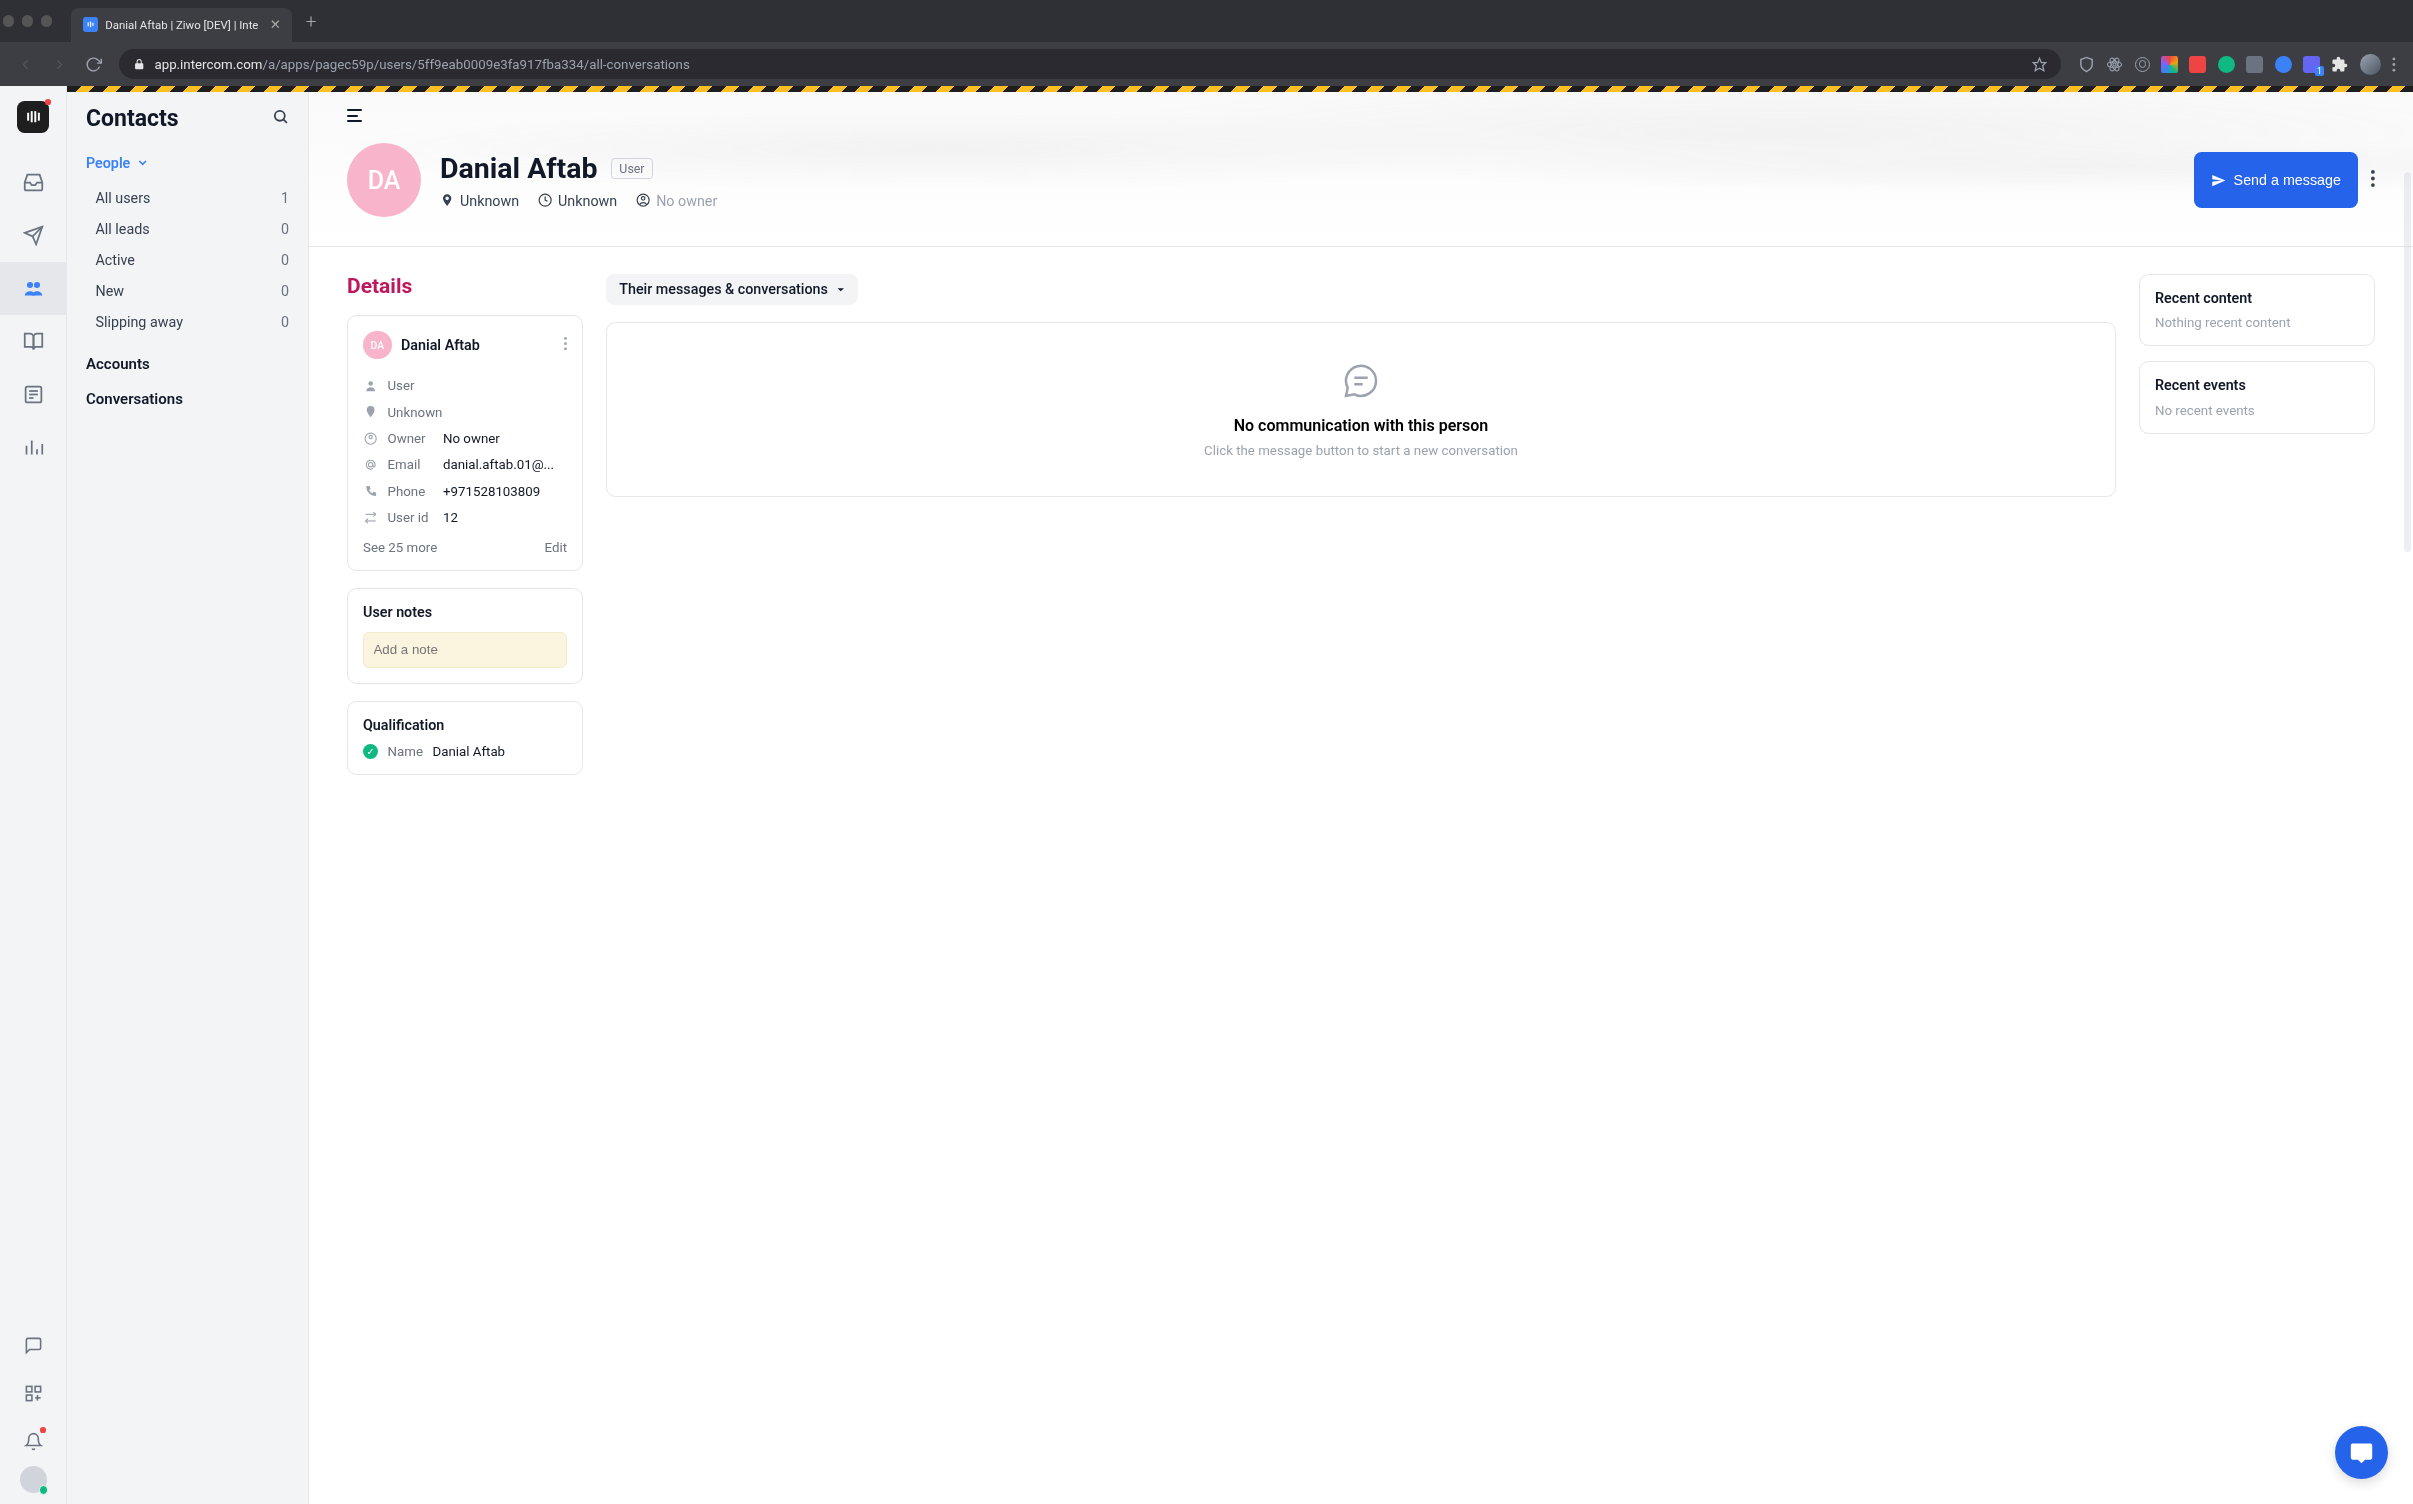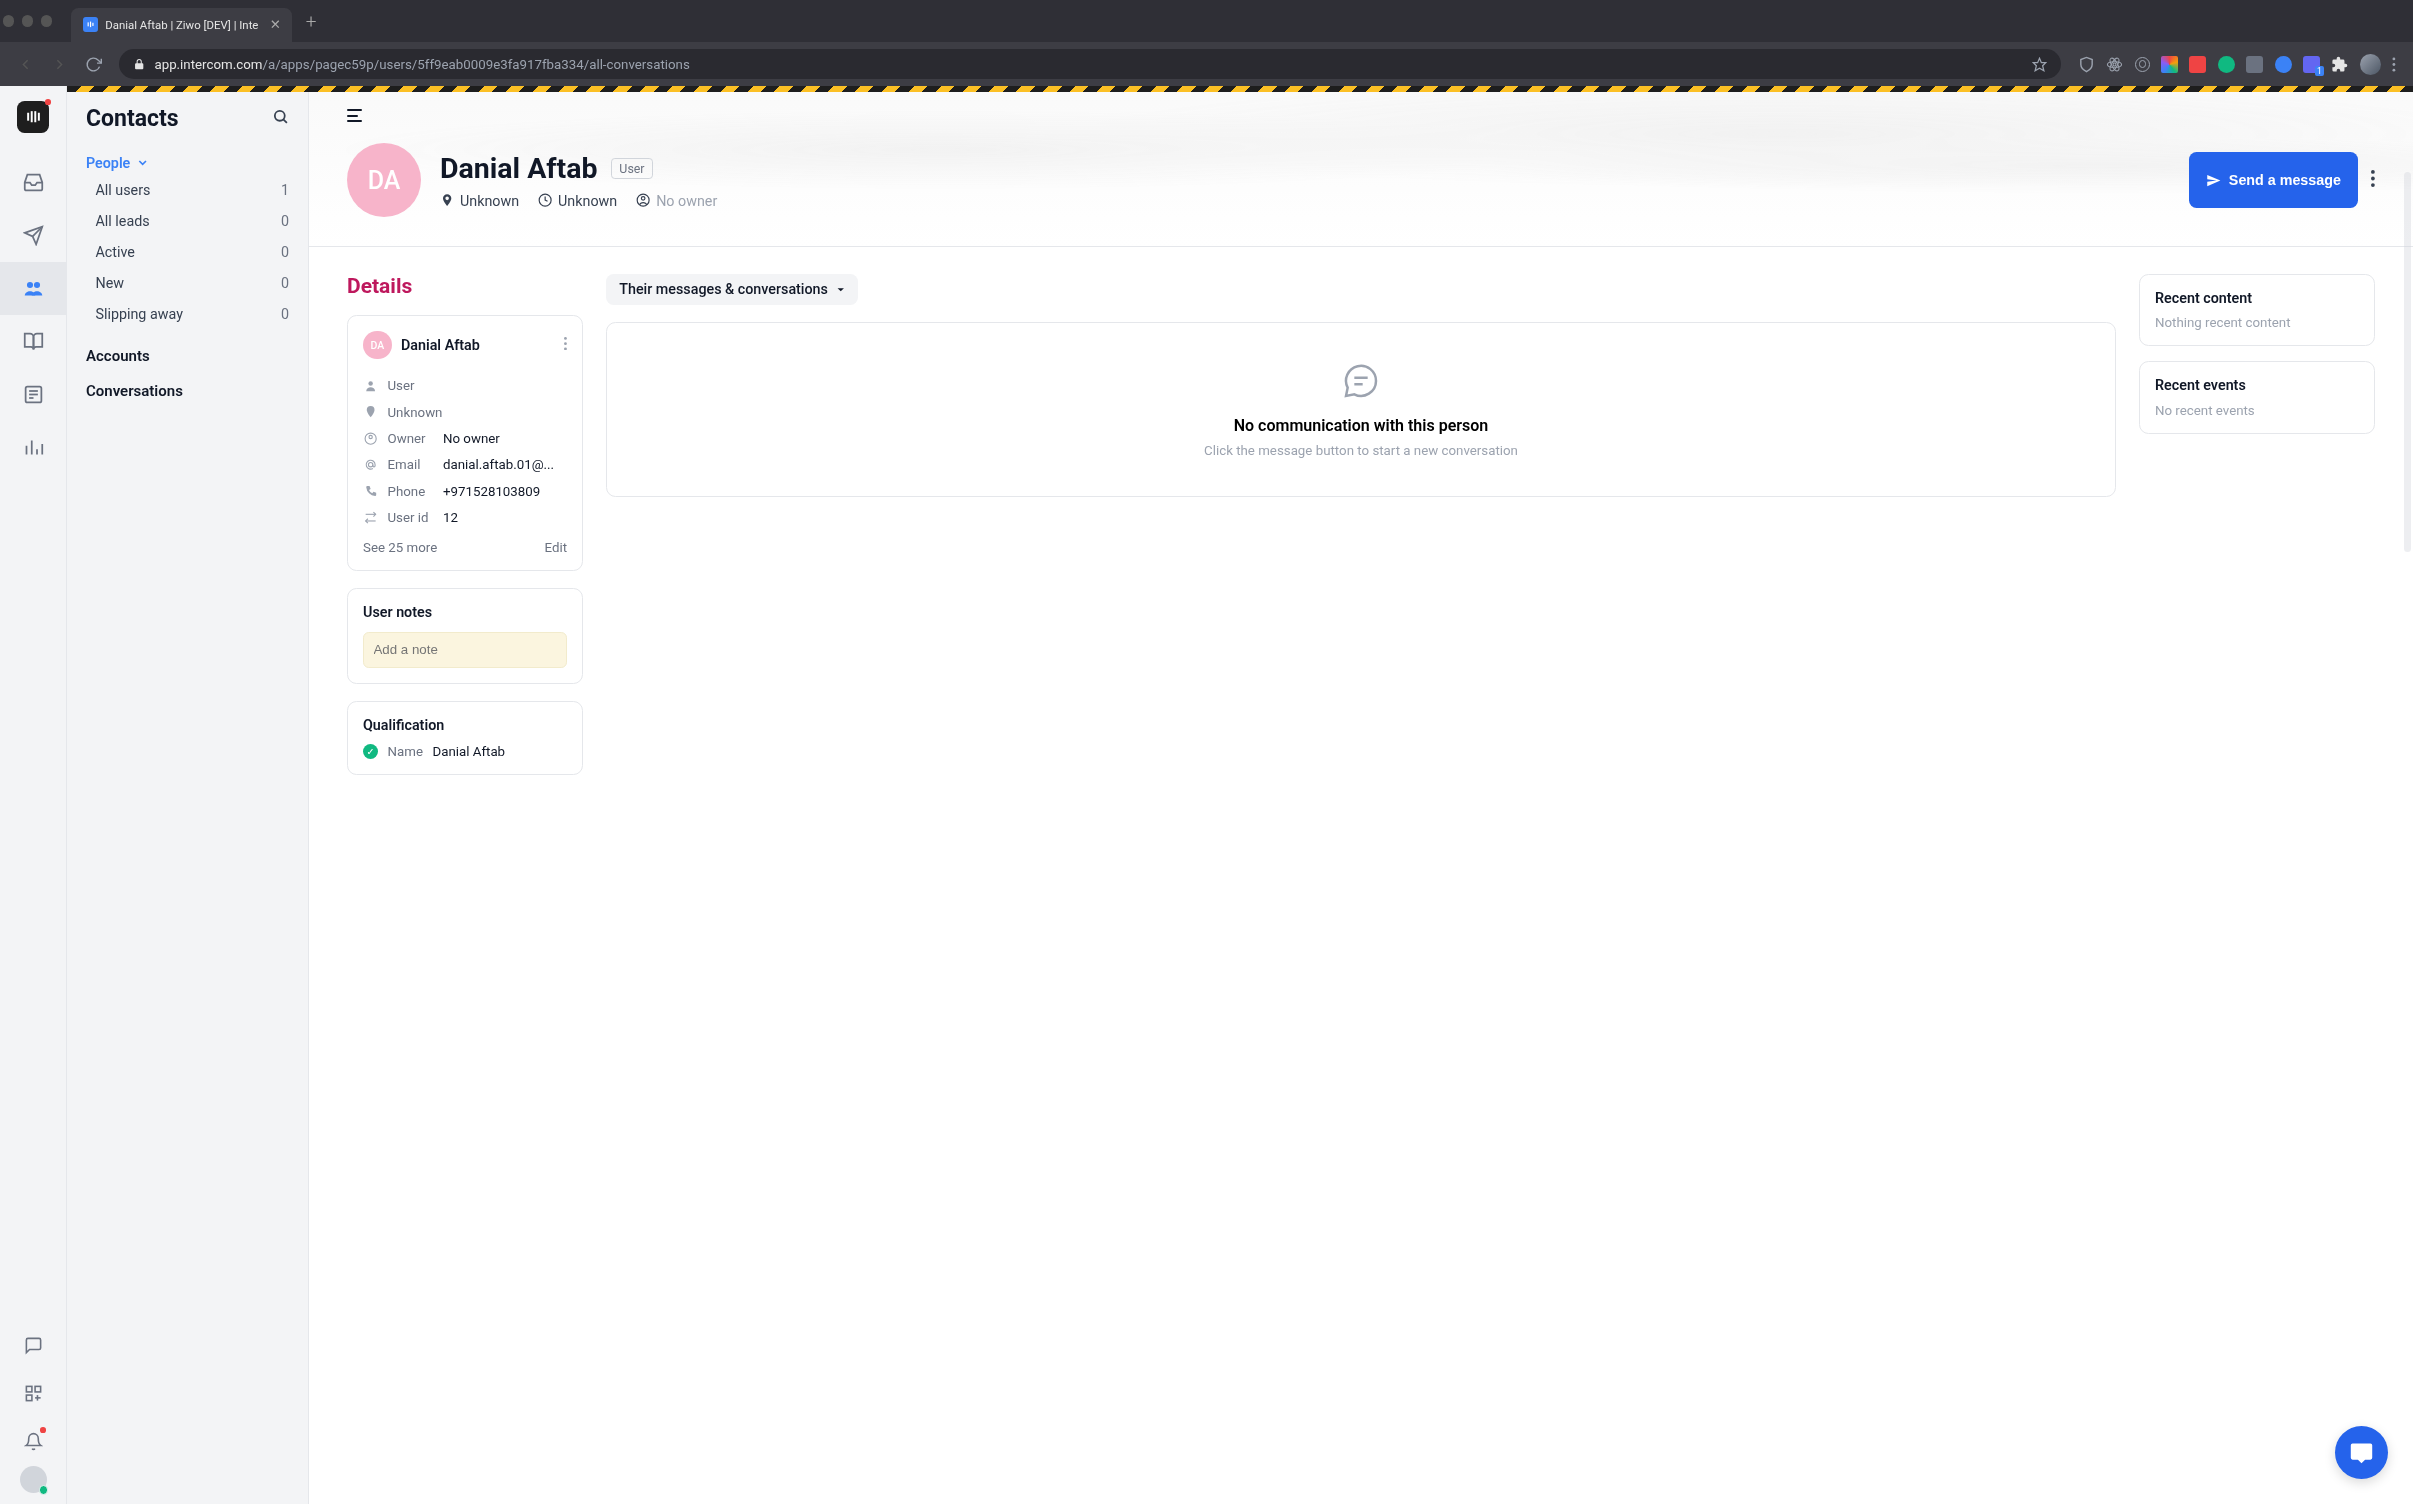--- a/index.html
+++ b/index.html
@@ -325,21 +325,21 @@
     }
     .sidebar-search svg { width: 17px; height: 17px; }
     
     .sidebar-section-header {
       display: flex;
       align-items: center;
       gap: 5.7px;
       color: #3b82f6;
       font-weight: 600;
       font-size: 14.3px;
-      margin-bottom: 3px;
+      margin-bottom: 11px;
       cursor: pointer;
     }
     .sidebar-section-header svg { width: 13.3px; height: 13.3px; }
     
     .sidebar-item {
       display: flex;
       justify-content: space-between;
       padding: 7.6px 0 7.6px 9.5px;
       font-size: 14.3px;
       color: #374151;
@@ -465,21 +465,21 @@
       align-items: center;
       gap: 13.3px;
     }
     .send-message-btn {
       background: #2563eb;
       color: white;
       border: none;
       border-radius: 7.6px;
       padding: 20px 17px;
       font-size: 14.3px;
-      font-weight: 700;
+      font-weight: 400;
       display: flex;
       align-items: center;
       gap: 7.6px;
       cursor: pointer;
     }
     .send-message-btn svg { width: 15px; height: 15px; }
     .hero-more-icon {
       color: #374151;
       cursor: pointer;
       font-size: 19px;

